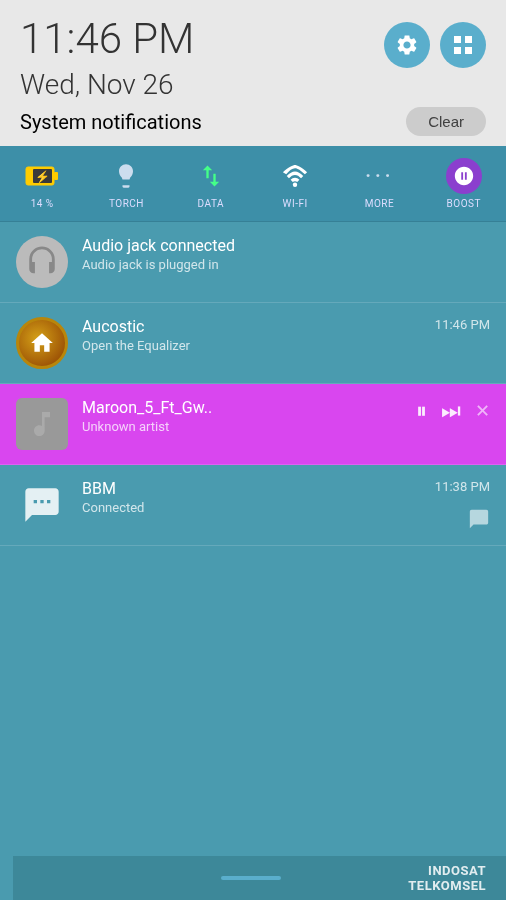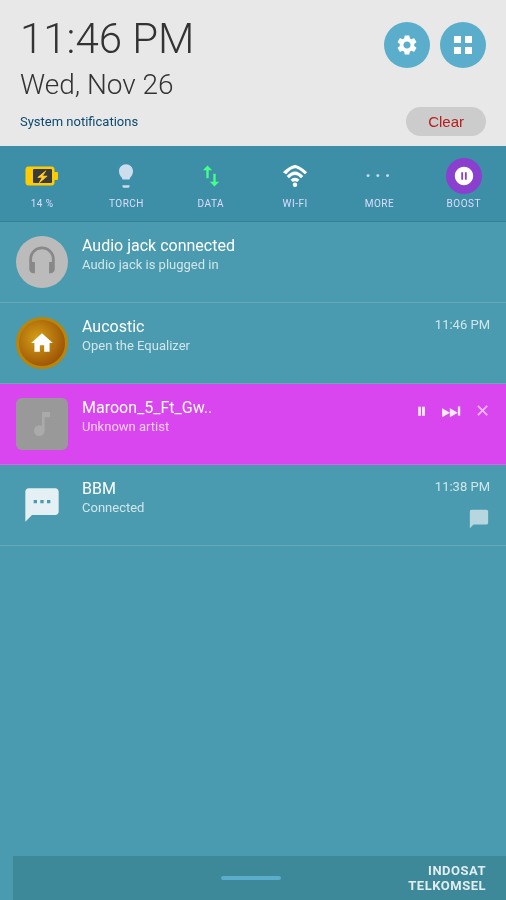--- a/index.html
+++ b/index.html
@@ -55,31 +55,31 @@
       fill: white;
     }
 
     .system-notif-row {
       display: flex;
       justify-content: space-between;
       align-items: center;
       margin-top: 6px;
     }
     .system-notif-label {
-      color: #0c4a6e;
-      font-size: 13px;
+      color: #000000;
+      font-size: 20px;
       text-align: center;
     }
     .clear-btn {
       background: #ccc;
       border: none;
       border-radius: 18px;
       padding: 6px 22px;
       font-size: 15px;
-      color: #b91c1c;
+      color: #404040;
       cursor: pointer;
     }
 
     
     .quick-settings {
       background: #3d8fa8;
       display: flex;
       align-items: center;
       padding: 8px 0;
       border-bottom: 1px solid rgba(0,0,0,0.1);

